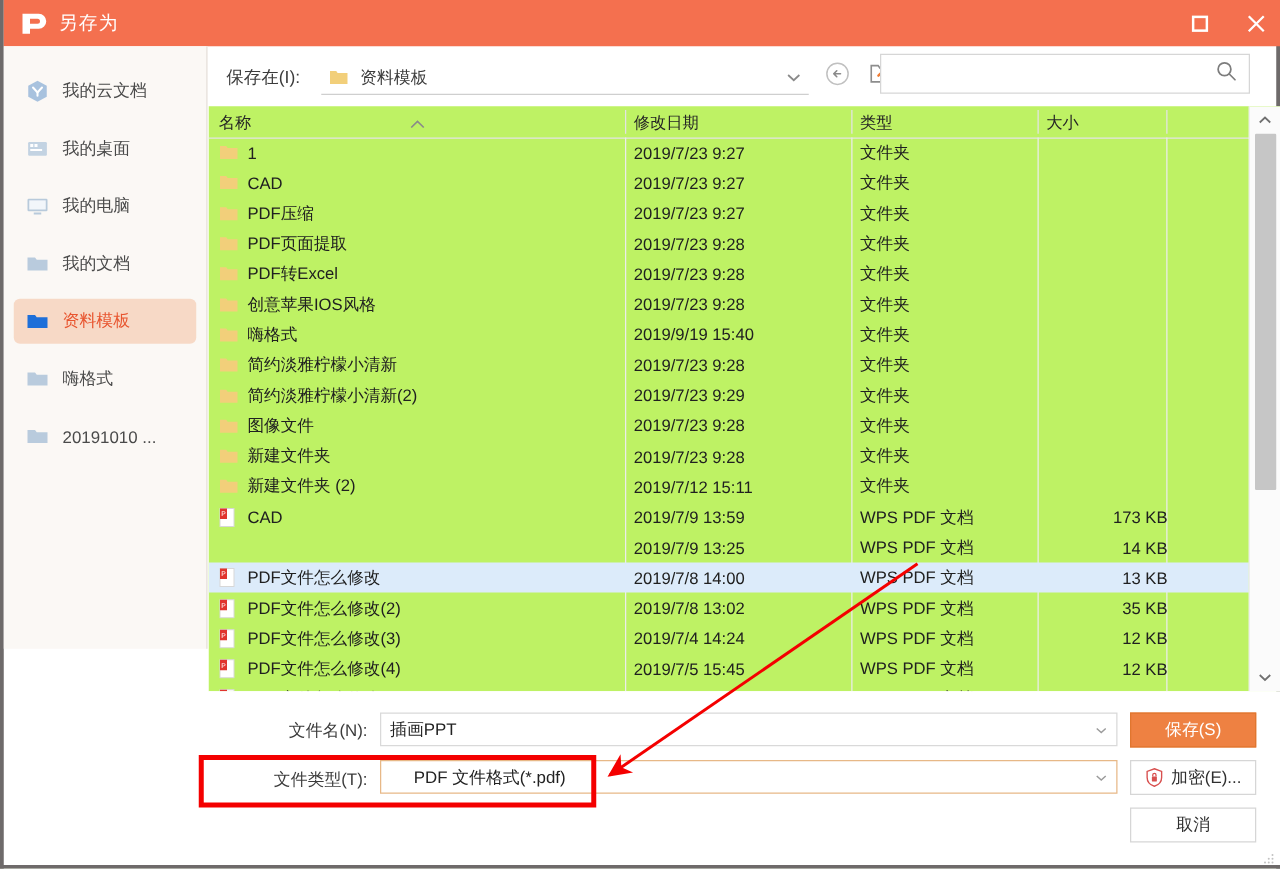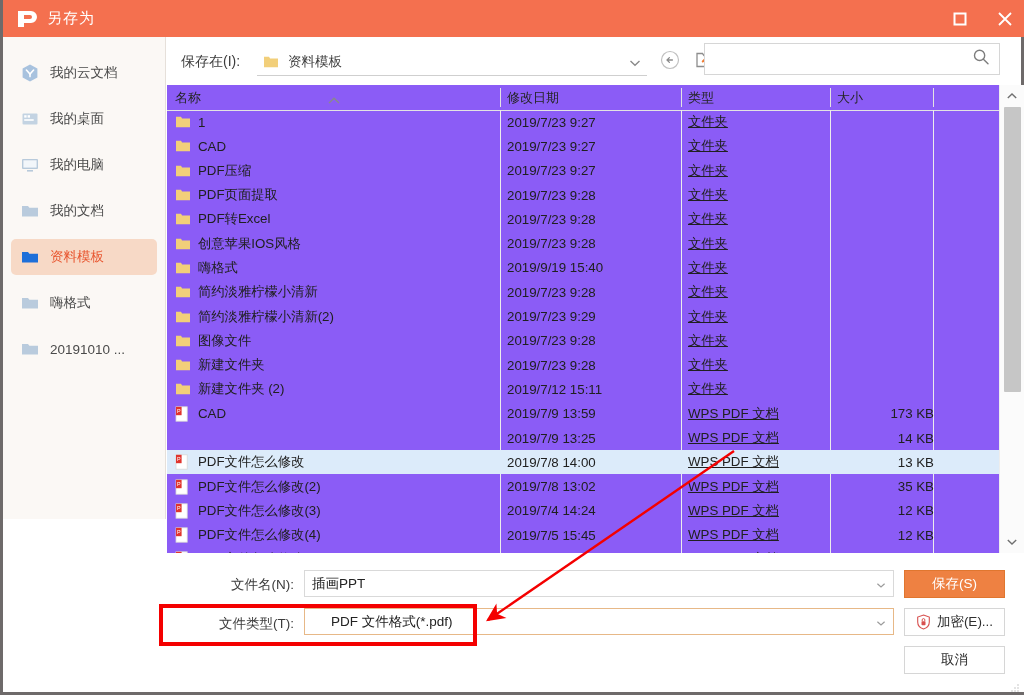--- a/index.html
+++ b/index.html
@@ -42,33 +42,33 @@
   .path-text{font-size:13.5px;color:#3c3c3c;margin-left:9px;}
   .path-caret{margin-left:auto;margin-right:6px;}
   .tbtn{position:absolute;top:11px;width:27px;height:27px;display:flex;align-items:center;justify-content:center;}
   .search{position:absolute;left:537px;top:6px;width:296px;height:32px;border:1px solid #d6d6d6;
           background:#fff;box-sizing:border-box;display:flex;align-items:center;}
   .search input{border:0;outline:0;flex:1;height:100%;padding:0 8px;font-size:13px;
                 font-family:"Liberation Sans",sans-serif;background:transparent;color:#333;}
   .search .mag{margin-right:9px;flex:none;}
 
   
-  .listwrap{position:absolute;left:164px;top:85px;width:857px;height:468px;background:#8b5cf6;
+  .listwrap{position:absolute;left:164px;top:85px;width:857px;height:468px;background:#bef264;
             box-sizing:border-box;overflow:hidden;}
   .colhead{position:relative;height:25px;border-bottom:1px solid #e3e3e3;}
   .colhead .c{position:absolute;top:4px;font-size:13px;color:#252525;}
   .colhead .vdiv{position:absolute;top:3px;width:1px;height:19px;background:#e3e3e3;}
   .sortcaret{position:absolute;top:6px;left:160px;}
   .rows{position:absolute;left:0;top:25px;width:832px;height:443px;}
   .row{position:relative;height:24.3px;display:flex;align-items:center;font-size:13.3px;color:#202020;}
   .row.sel{background:#dcebfa;}
   .cell-name{position:absolute;left:8px;display:flex;align-items:center;white-space:nowrap;}
   .cell-name .fico{width:16px;height:15px;margin-right:7px;flex:none;display:flex;align-items:center;}
   .cell-date{position:absolute;left:340px;white-space:nowrap;}
-  .cell-type{position:absolute;left:521px;white-space:nowrap;text-decoration:underline;}
+  .cell-type{position:absolute;left:521px;white-space:nowrap;}
   .cell-size{position:absolute;left:600px;width:167px;text-align:right;white-space:nowrap;}
   .rowdiv{position:absolute;top:0;width:1px;height:443px;background:#ececec;}
 
   
   .vscroll{position:absolute;right:0;top:0;width:25px;height:468px;background:#fbfbfb;
            border-left:1px solid #ededed;box-sizing:border-box;}
   .vs-arrow{height:22px;display:flex;align-items:center;justify-content:center;}
   .vs-thumb{position:absolute;left:4px;width:17px;background:#c6c6c6;border-radius:1px;}
 
   

